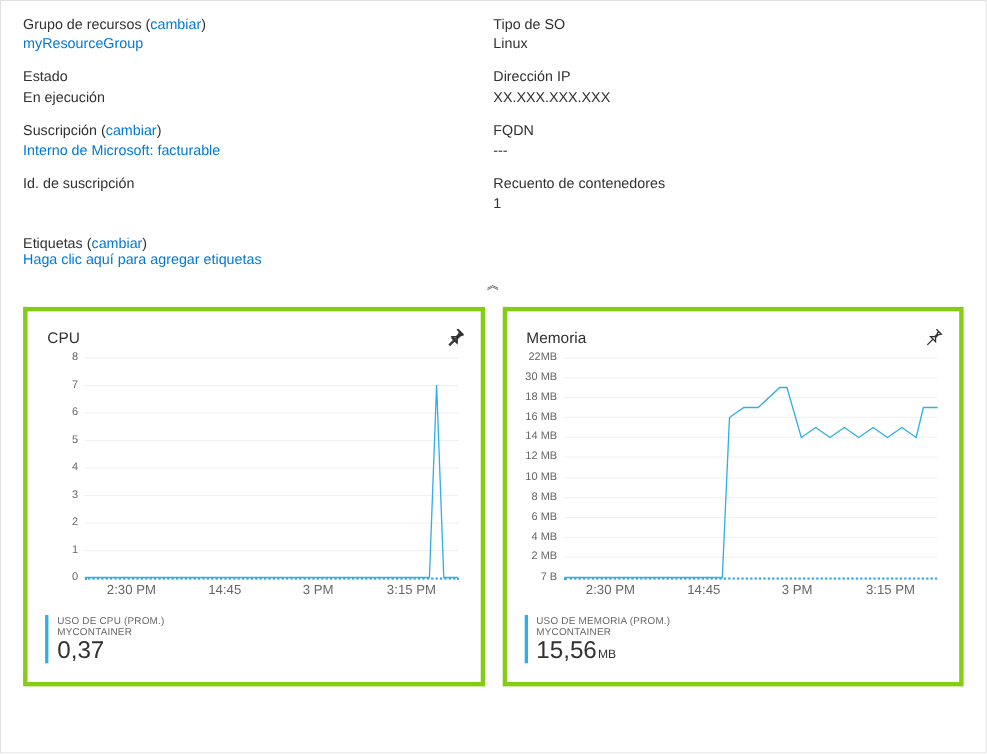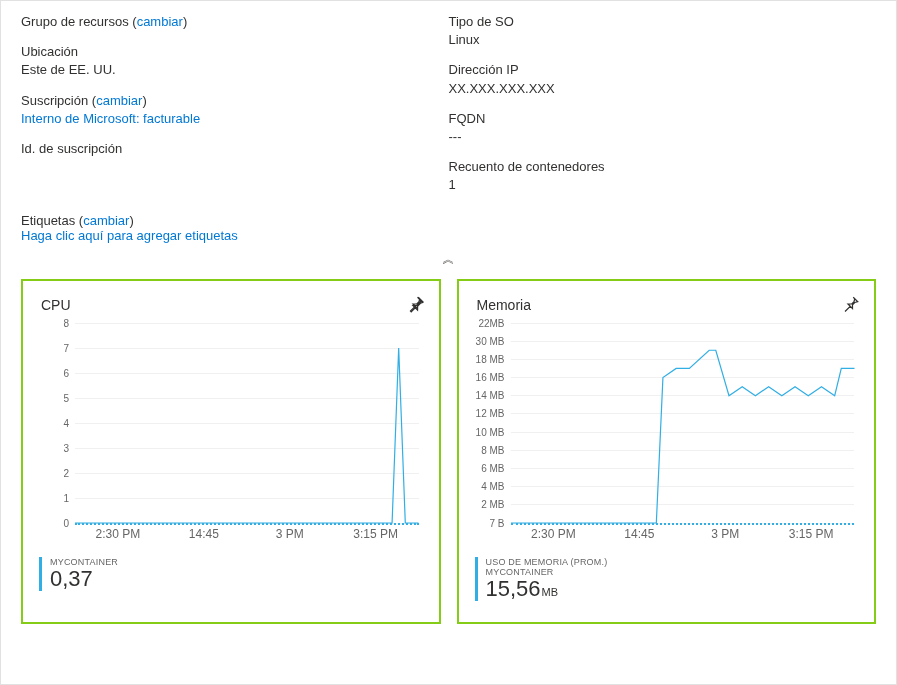--- a/index.html
+++ b/index.html
@@ -50,21 +50,21 @@
     height: 16px;
     cursor: pointer;
   }
   .charts {
     display: flex;
     gap: 16px;
     padding: 12px 20px 20px 20px;
   }
   .chart-card {
     flex: 1;
-    border: 2px solid #84cc16;
+    border: 4px solid #84cc16;
     padding: 16px 16px 1px 16px;
     position: relative;
     box-sizing: border-box;
     height: 345px;
   }
   .chart-title {
     font-size: 14px;
     font-weight: 400;
     margin: 0 0 10px 2px;
   }
@@ -147,24 +147,25 @@
 </style>
 </head>
 <body>
 
 <div class="panel">
 
   <div class="props">
     <div class="col" id="col-left">
         <div class="prop">
           <div><span class="lbl">Grupo de recursos</span> (<span class="link">cambiar</span>)</div>
-        </div>
-        <div class="prop">
-          <div><span class="lbl">Ubicación</span></div>
-          <div class="val">Este de EE. UU.</div>
+          <div class="val link">myResourceGroup</div>
+        </div>
+        <div class="prop">
+          <div><span class="lbl">Estado</span></div>
+          <div class="val">En ejecución</div>
         </div>
         <div class="prop">
           <div><span class="lbl">Suscripción</span> (<span class="link">cambiar</span>)</div>
           <div class="val link">Interno de Microsoft: facturable</div>
         </div>
         <div class="prop">
           <div><span class="lbl">Id. de suscripción</span></div>
           <div class="val"></div>
         </div>
       </div>
@@ -236,20 +237,21 @@
             <polyline points="0,100 9.615384615384617,100 19.230769230769234,100 28.846153846153843,100 38.46153846153847,100 48.07692307692308,100 57.692307692307686,100 67.3076923076923,100 76.92307692307693,100 86.53846153846155,100 92.3076923076923,100 94.23076923076923,12.5 96.15384615384616,100 98.07692307692307,100 100,100" fill="none" stroke="#31aee4" stroke-width="1.2" vector-effect="non-scaling-stroke"></polyline>
           </svg>
         </div>
       <div class="xlabels" id="cpu-x">
           <span>2:30 PM</span>
           <span>14:45</span>
           <span>3 PM</span>
           <span>3:15 PM</span>
         </div>
       <div class="legend">
+        <div class="l1">USO DE CPU (PROM.)</div>
         <div class="l2">MYCONTAINER</div>
         <div><span class="lv">0,37</span><span class="lu"></span></div>
       </div>
     </div>
 
     <div class="chart-card">
       <div class="chart-title">Memoria</div>
       <div class="pin">
         <svg viewBox="0 0 24 24" width="18" height="18">
             <path fill="none" stroke="#323130" stroke-width="1.6" d="M15 3l6 6-4 1-3 3v5l-3-3-7 7M11 15l-3-3h5l3-3 1-4"></path>

